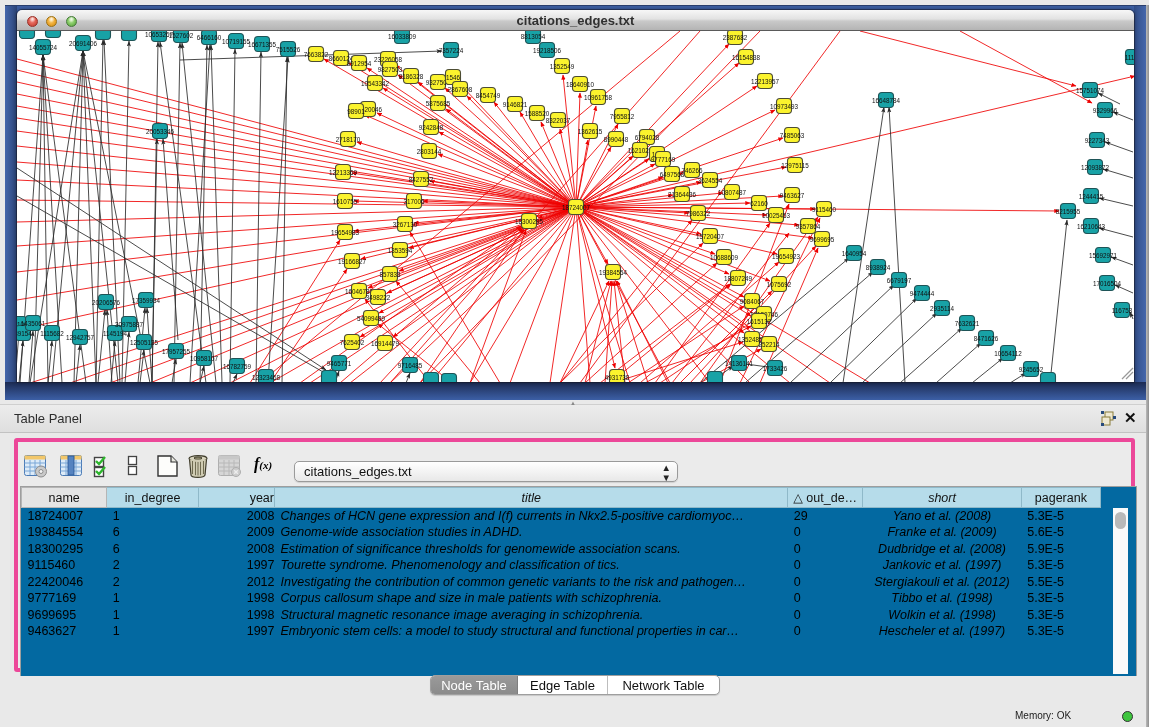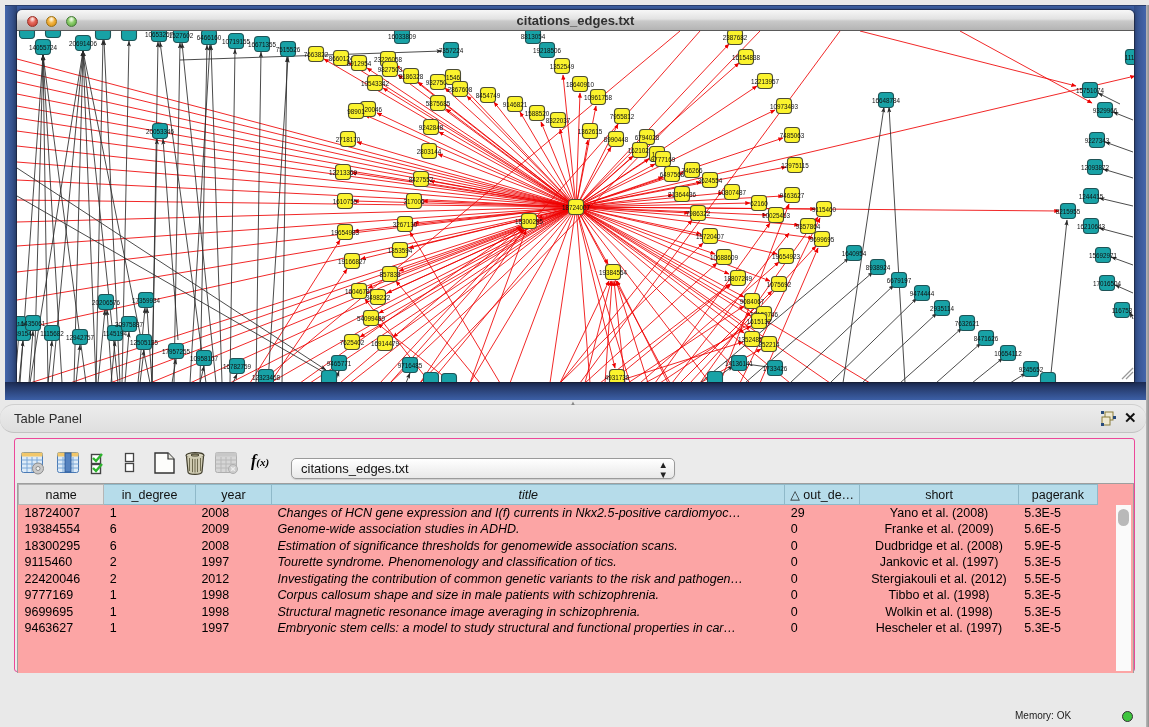--- a/index.html
+++ b/index.html
@@ -29,43 +29,43 @@
 #tl-o { left:48.5px; background:radial-gradient(circle at 50% 22%, rgba(255,255,255,.9), rgba(255,255,255,0) 40%), radial-gradient(circle at 45% 40%, #c4e9a9 0%, #84c964 45%, #55993a 100%); border:0.5px solid #45793a;}
 #canvas { position:absolute; left:0; top:21px; width:1117px; height:351px; background:#fff; }
 
 
 #rstrip { position:absolute; right:0; top:5px; width:3px; height:722px;
   background:linear-gradient(to right,#b9b9b9,#8f8f8f); }
 
 
 #tpbar { position:absolute; left:0; top:404px; width:1146px; height:29px;
   background:linear-gradient(to bottom,#ececec,#dfdfdf);
-  border-top:1px solid #cfcfcf; border-bottom:1px solid #c2c2c2;border-radius:14px; }
+  border-top:1px solid #cfcfcf; border-bottom:1px solid #c2c2c2; }
 #tpbar .lbl { position:absolute; left:14px; top:6px; font-size:13px; color:#2e2e2e; }
 #tpbar .x { position:absolute; left:1124px; top:4px; font-size:15px; font-weight:bold; color:#111; }
 #container { position:absolute; left:14px; top:438px; width:1121px; height:234px;
-  background:#ebebeb; border:1px solid #ec4899; border-radius:3px; }
+  background:#ebebeb; border:4px solid #ec4899; border-radius:3px; }
 
 #toolbar { position:absolute; left:0; top:6px; width:100%; height:34px; }
 #combo { position:absolute; left:276px; top:13px; width:384px; height:21px;
   border:1px solid #9a9a9a; border-radius:5px;
   background:linear-gradient(to bottom,#ffffff,#e8e8e8);
   font-size:13px; color:#111; line-height:19px; padding-left:9px;
   box-shadow:0 1px 1px rgba(0,0,0,.12); }
 #combo .arr { position:absolute; right:6px; top:1px; font-size:9.5px; color:#222; line-height:9.5px; letter-spacing:0; }
 
 #tablewrap { position:absolute; left:2px; top:44px; width:1117px; height:190px;
-  background:#fca5a5; border:1px solid #9e9e9e; border-bottom:none; overflow:hidden; }
+  background:#0369a1; border:1px solid #9e9e9e; border-bottom:none; overflow:hidden; }
 table { border-collapse:collapse; table-layout:fixed; width:1080px; font-size:12.5px; }
 th { background:#b6dcea; border:1px solid #8fb9c9; border-top:1px solid #8fb9c9;
   font-weight:normal; font-size:12.5px; height:20px; color:#111; text-align:center; padding:0;}
 th.c-name { background:#e4e4e4; border-color:#b5b5b5; }
 td { height:16.5px; padding:0 0 0 6px; color:#000; white-space:nowrap; overflow:hidden; }
-.c-name { width:83px; } .c-ind { width:89px; } .c-year { width:74px; }
-.c-title { width:499px;font-style:italic; } .c-out { width:73px; } .c-short { width:154px; }
+.c-name { width:83px; } .c-ind { width:89px; } .c-year { width:74px;text-align:right; }
+.c-title { width:499px;font-style:italic; } .c-out { width:73px; } .c-short { width:154px;font-style:italic; }
 .c-pr { width:77px; }
 td.c-short { text-align:center; padding:0; }
 th.c-out { text-align:left; padding-left:5px;margin-top:7px; }
 
 #vscroll { position:absolute; right:3px; top:66px; width:15px; height:166px; background:#fafafa; }
 #vthumb { position:absolute; left:2px; top:4px; width:11px; height:17px; background:#b9b9b9; border-radius:6px; }
 
 #tabs { position:absolute; left:430px; top:675px; height:20px; display:flex;
   border:1px solid #9f9f9f; border-radius:5px; overflow:hidden;
   background:#fff; box-shadow:0 1px 1px rgba(0,0,0,.15); }
@@ -761,16 +761,21 @@
               <td class="c-short">Hescheler et al. (1997)</td>
               <td class="c-pr">5.3E-5</td>
             </tr>
       </tbody>
         </table>
     </div>
     <div id="vscroll">
         <div id="vthumb"></div>
       </div>
   </div>
+  <div id="tabs">
+    <div class="tab sel">Node Table</div>
+    <div class="tab">Edge Table</div>
+    <div class="tab">Network Table</div>
+  </div>
   <div id="mem">Memory: OK</div>
   <div id="memdot"></div>
   <div id="nub">▲</div>
 </div>
 
 </body></html>

